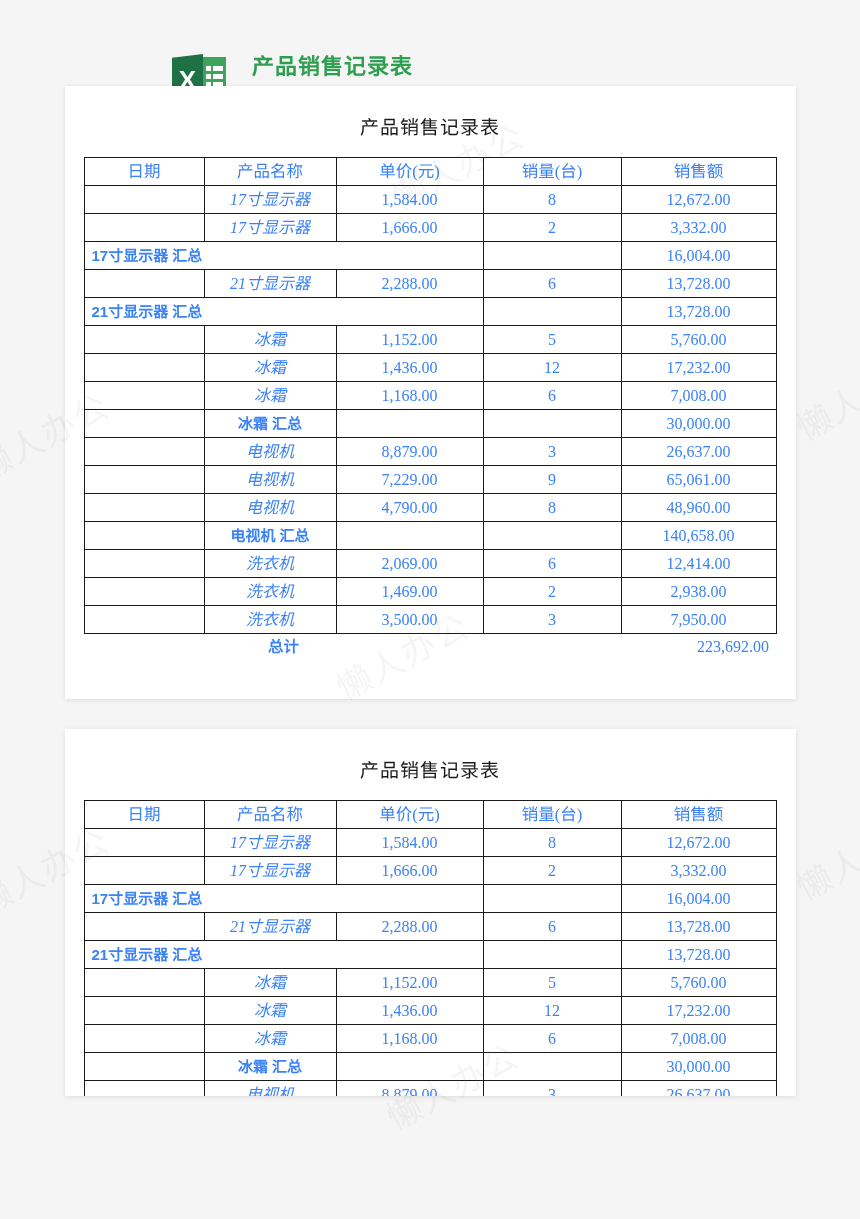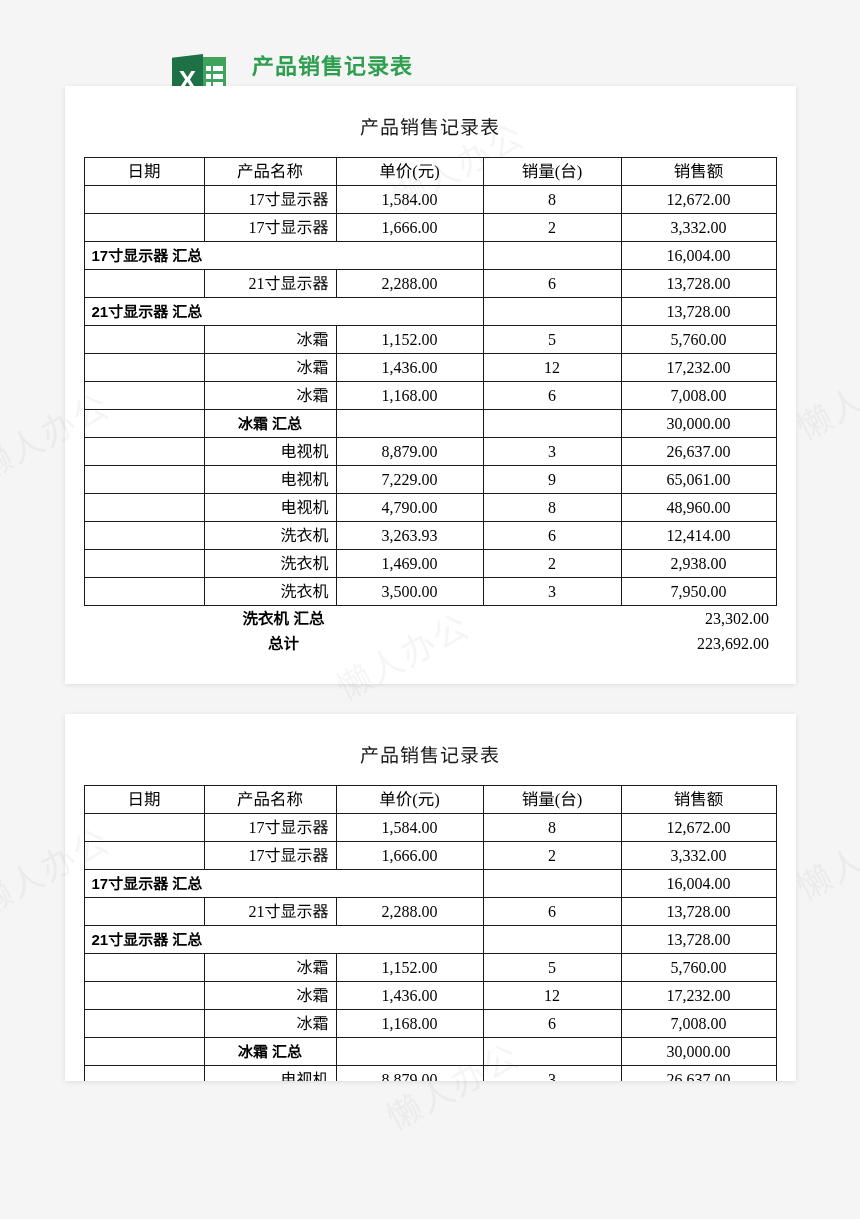--- a/index.html
+++ b/index.html
@@ -146,24 +146,24 @@
     color: #1a1a1a;
     letter-spacing: 1px;
     margin: 6px 0 18px 0;
     font-weight: normal;
   }
 
   
   table.sales-table {
     border-collapse: collapse;
     width: 692px;
-    margin: 4px auto;
+    margin: 16px auto;
     table-layout: fixed;
     font-family: "Liberation Serif", "DejaVu Serif", serif;
-    color: #000000;
+    color: #3b82f6;
   }
   table.sales-table col.c-date  { width: 120px; }
   table.sales-table col.c-name  { width: 132px; }
   table.sales-table col.c-price { width: 147px; }
   table.sales-table col.c-qty   { width: 138px; }
   table.sales-table col.c-amt   { width: 155px; }
 
   table.sales-table td,
   table.sales-table th {
     border: 1.6px solid #1a1a1a;
@@ -172,21 +172,21 @@
     font-size: 16px;
     font-weight: normal;
     line-height: 25px;
     overflow: visible;
     white-space: nowrap;
   }
   table.sales-table thead th {
     text-align: center;
     font-size: 16.5px;
   }
-  td.cell-name  { text-align: right; }
+  td.cell-name  { text-align: center; font-style: italic; }
   td.cell-num   { text-align: center; }
   td.cell-qty   { text-align: center; }
   td.cell-blank { }
 
   
   tr.summary td.sum-label {
     font-family: "Liberation Sans", "DejaVu Sans", sans-serif;
     font-weight: bold;
     font-size: 15px;
     text-align: center;
@@ -354,45 +354,47 @@
           <td class="cell-qty">9</td>
           <td class="cell-num">65,061.00</td>
         </tr>
         <tr>
           <td class="cell-blank"></td>
           <td class="cell-name">电视机</td>
           <td class="cell-num">4,790.00</td>
           <td class="cell-qty">8</td>
           <td class="cell-num">48,960.00</td>
         </tr>
+        <tr class="summary">
+          <td class="cell-blank"></td>
+          <td class="sum-label">电视机 汇总</td>
+          <td class="cell-blank"></td>
+          <td class="cell-qty"></td>
+          <td class="cell-num">140,658.00</td>
+        </tr>
         <tr>
           <td class="cell-blank"></td>
           <td class="cell-name">洗衣机</td>
-          <td class="cell-num">3,263.93</td>
+          <td class="cell-num">2,069.00</td>
           <td class="cell-qty">6</td>
           <td class="cell-num">12,414.00</td>
         </tr>
         <tr>
           <td class="cell-blank"></td>
           <td class="cell-name">洗衣机</td>
           <td class="cell-num">1,469.00</td>
           <td class="cell-qty">2</td>
           <td class="cell-num">2,938.00</td>
         </tr>
         <tr>
           <td class="cell-blank"></td>
           <td class="cell-name">洗衣机</td>
           <td class="cell-num">3,500.00</td>
           <td class="cell-qty">3</td>
           <td class="cell-num">7,950.00</td>
-        </tr>
-        <tr class="borderless">
-          <td class="sum-label" colspan="3">洗衣机 汇总</td>
-          <td class="cell-qty"></td>
-          <td class="cell-num">23,302.00</td>
         </tr>
         <tr class="borderless">
           <td class="sum-label" colspan="3">总计</td>
           <td class="cell-qty"></td>
           <td class="cell-num">223,692.00</td>
         </tr>
       </tbody>
   </table>
 </div>
 

